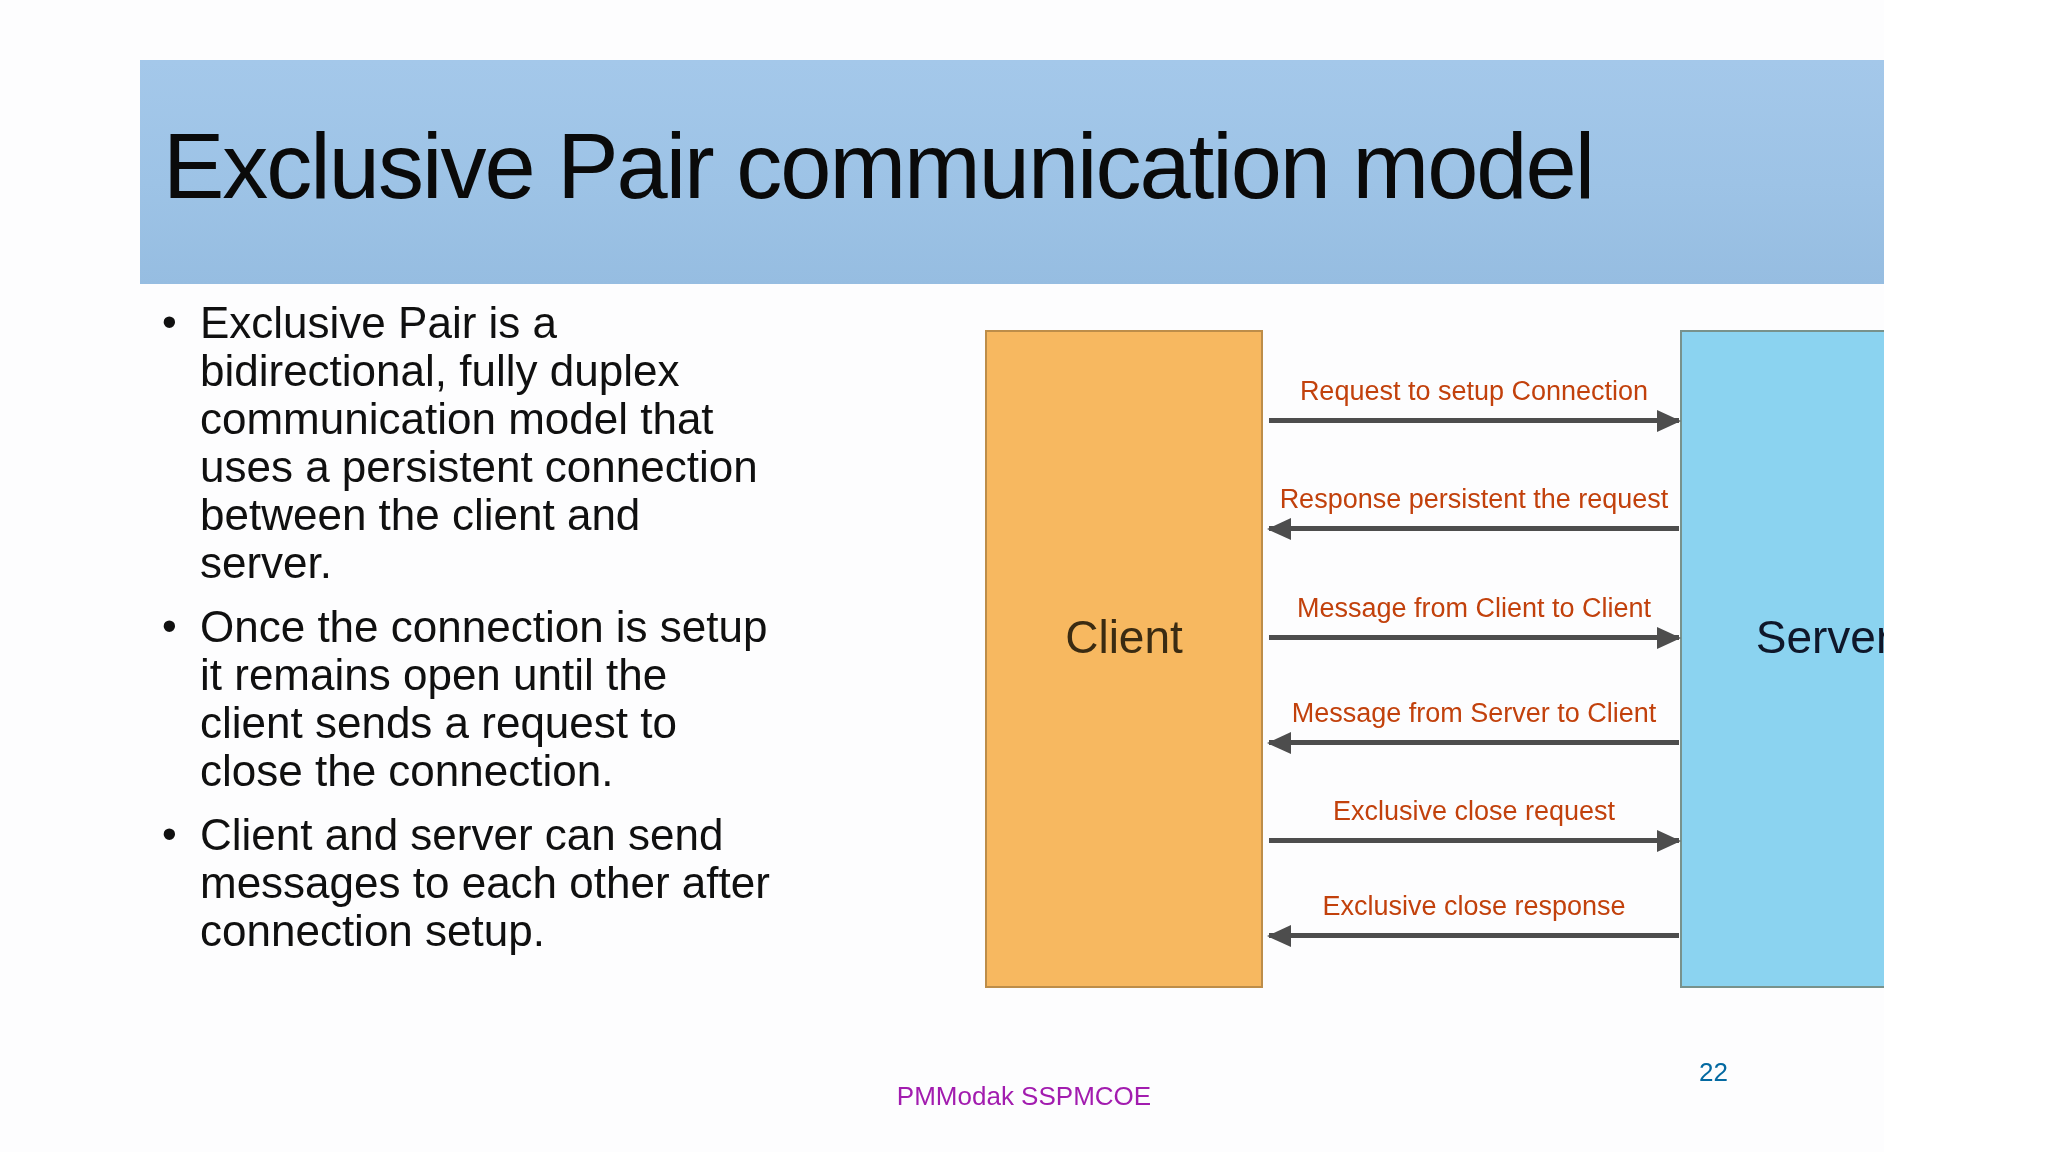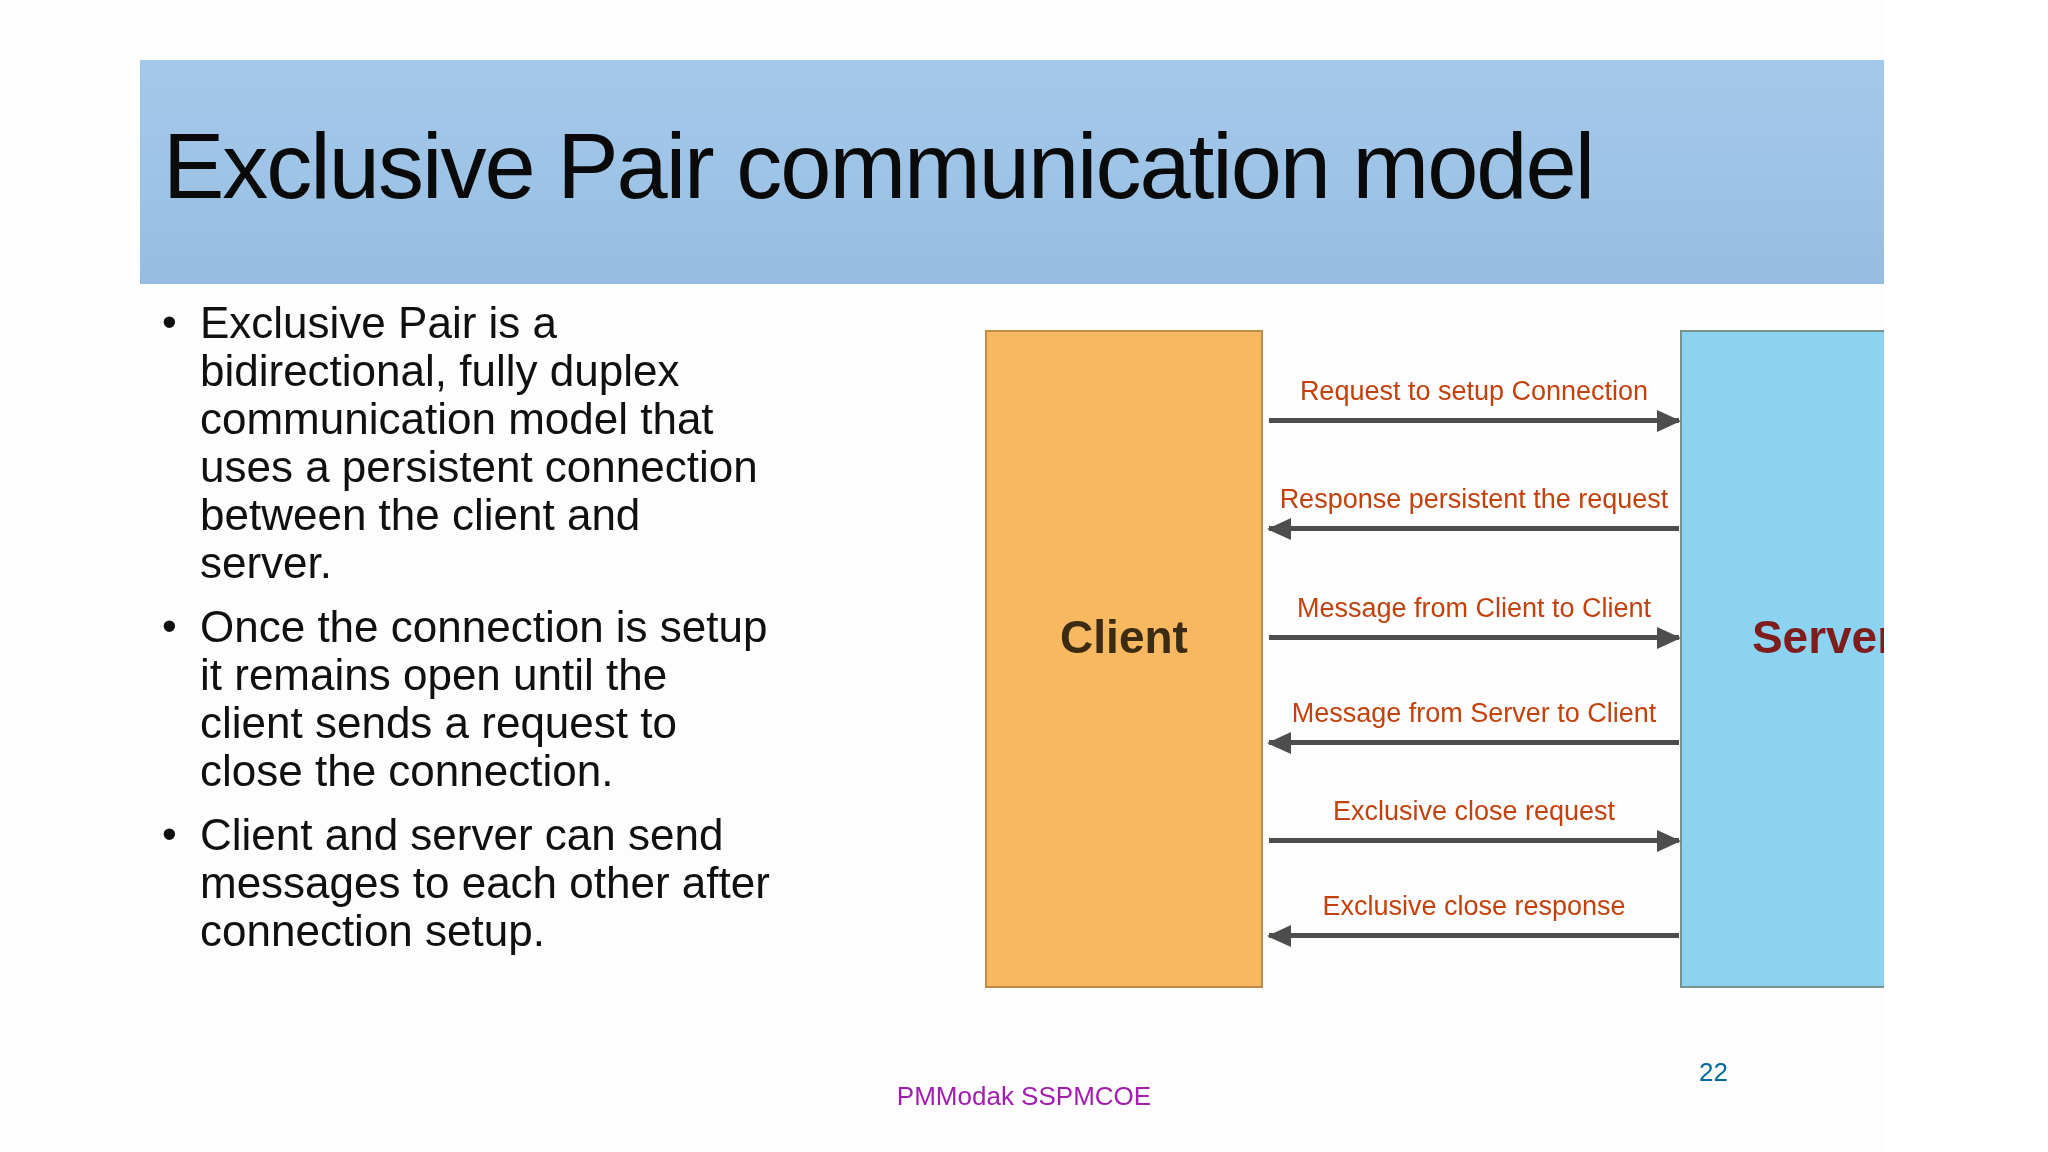--- a/index.html
+++ b/index.html
@@ -89,25 +89,25 @@
     border: 2px solid #bd8d49;
   }
   .actor-server {
     left: 695px;
     width: 287px;
     background: #8bd3f0;
     border: 2px solid #78928c;
   }
   .actor-label {
     font-size: 46px;
-    font-weight: 700;
+    font-weight: 400;
     transform: translateY(-22px);
   }
   .actor-client .actor-label { color: #3a2b12; }
-  .actor-server .actor-label { color: #7f1d1d; }
+  .actor-server .actor-label { color: #0f172a; }
 
   .msg {
     position: absolute;
     left: 284px;
     width: 410px;
     top: var(--y);
     height: 0;
   }
   .msg-label {
     position: absolute;

